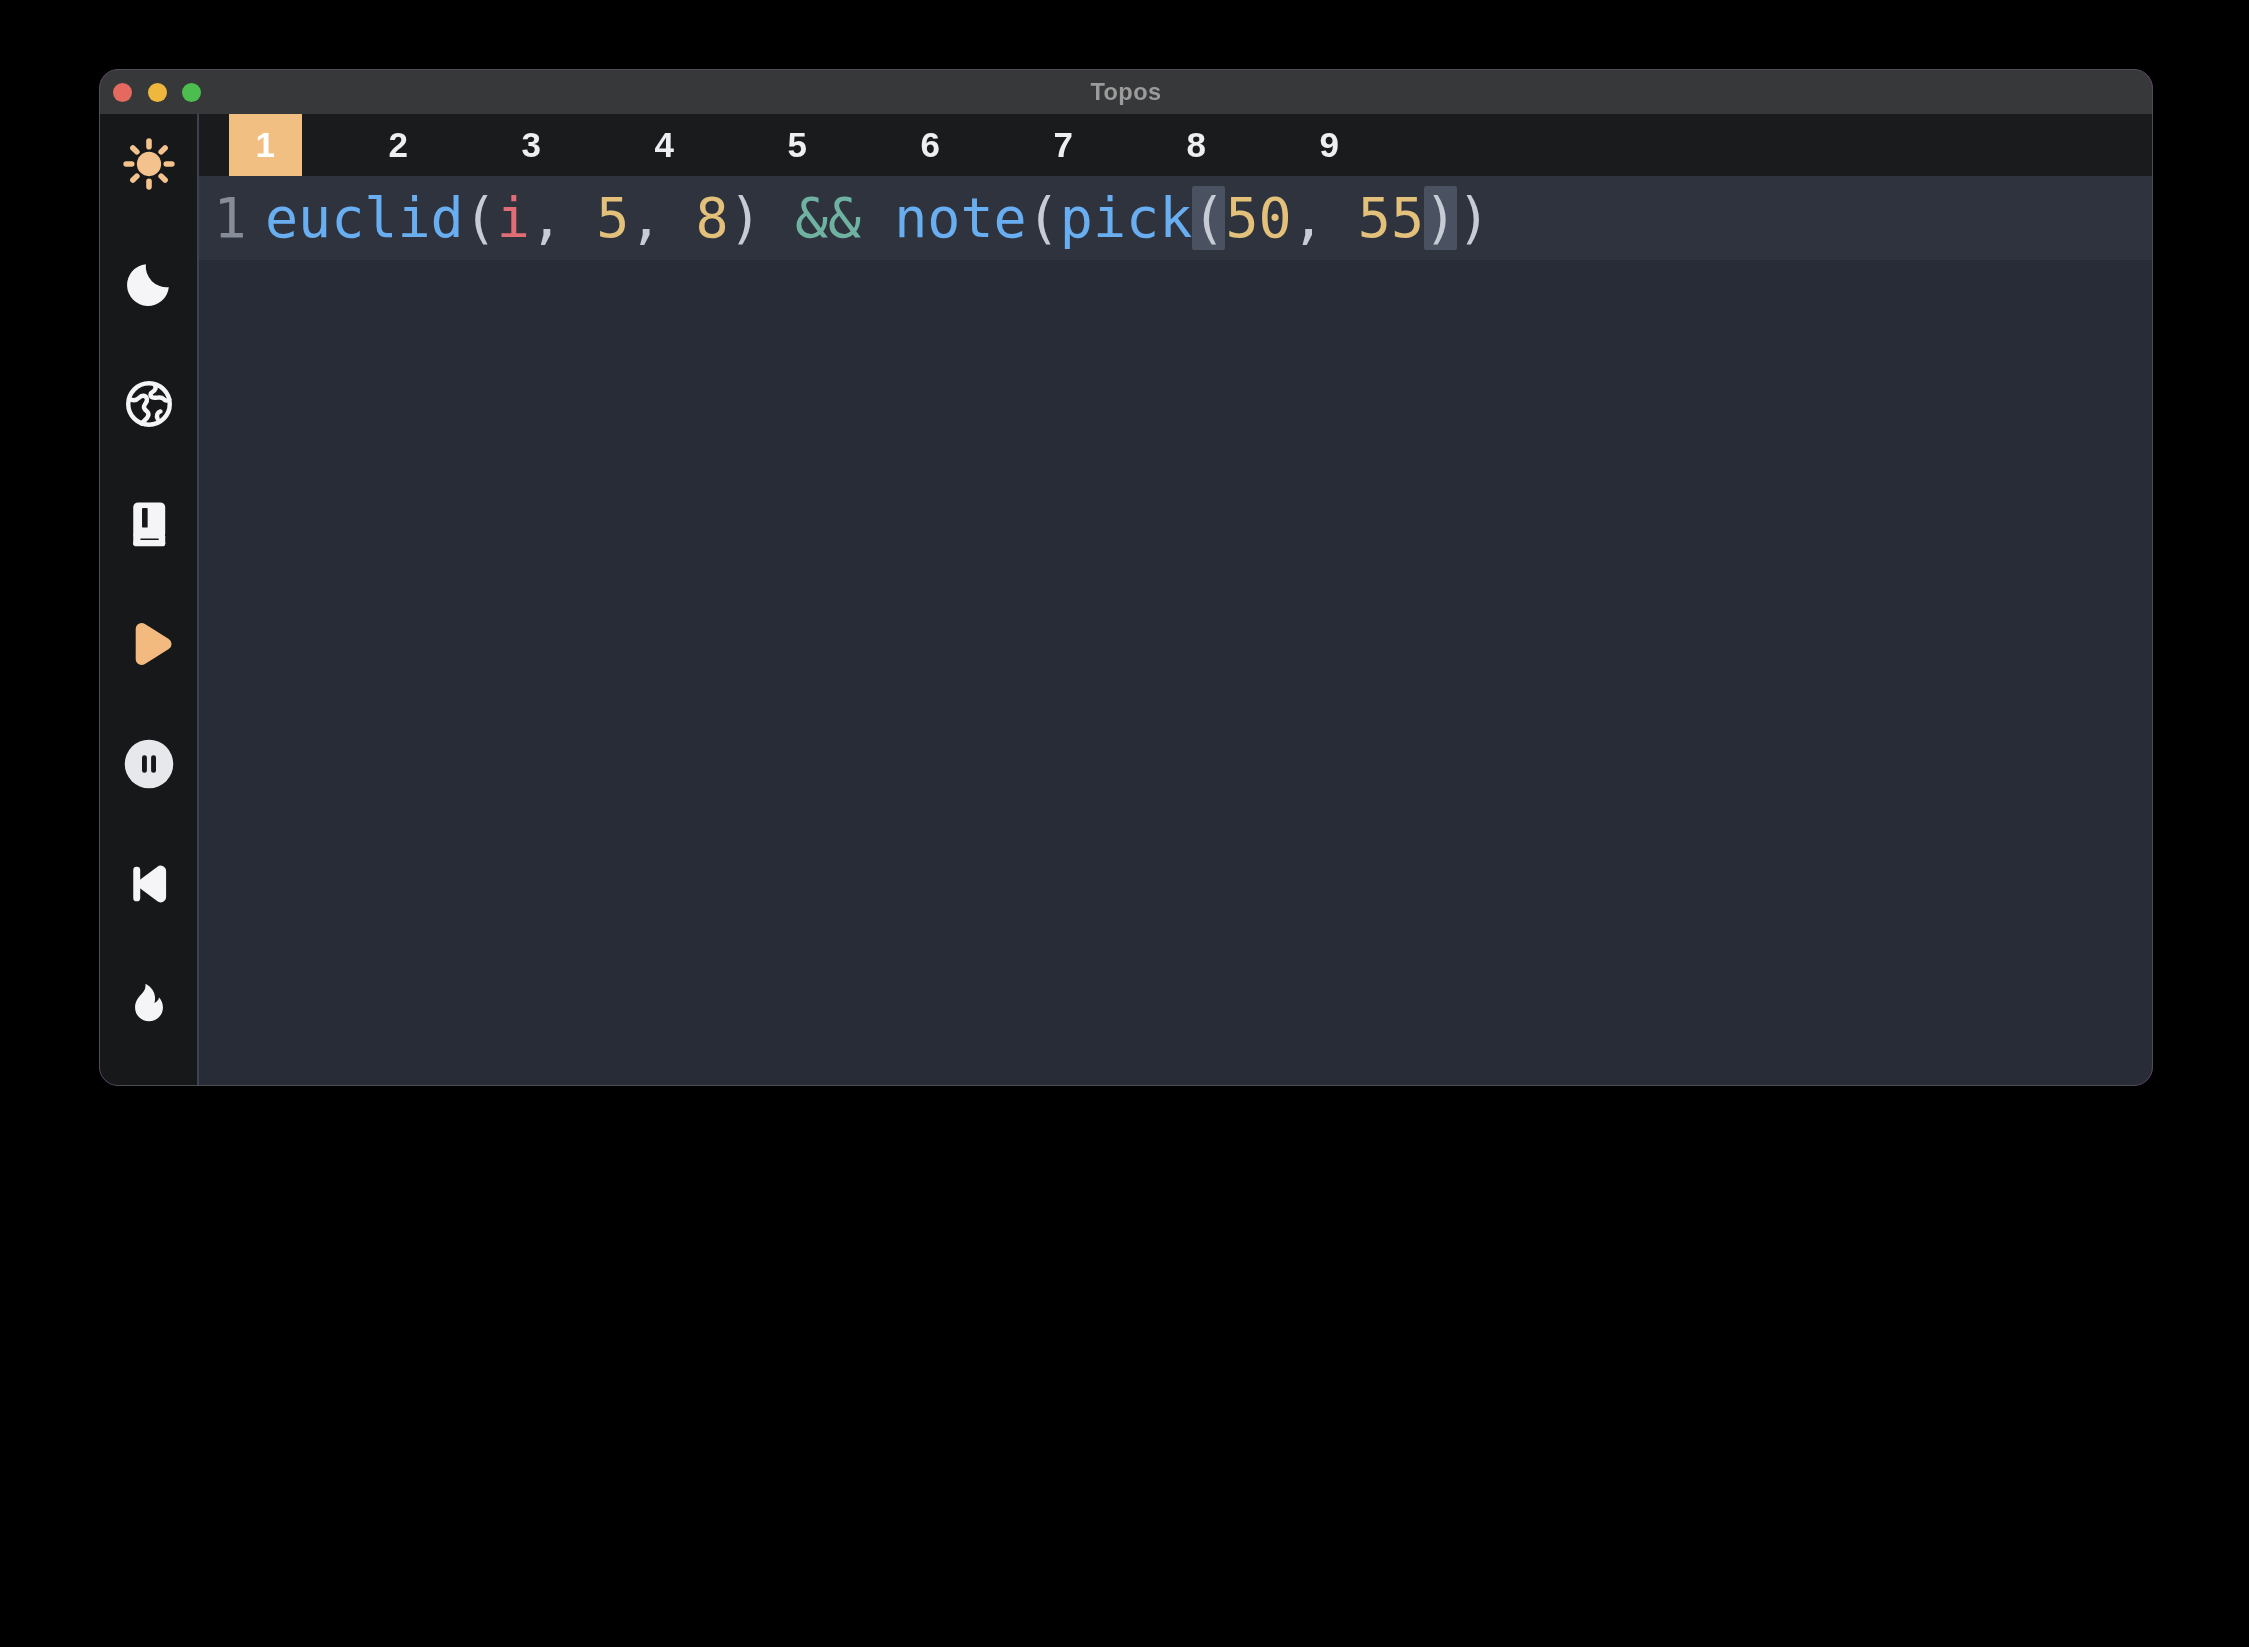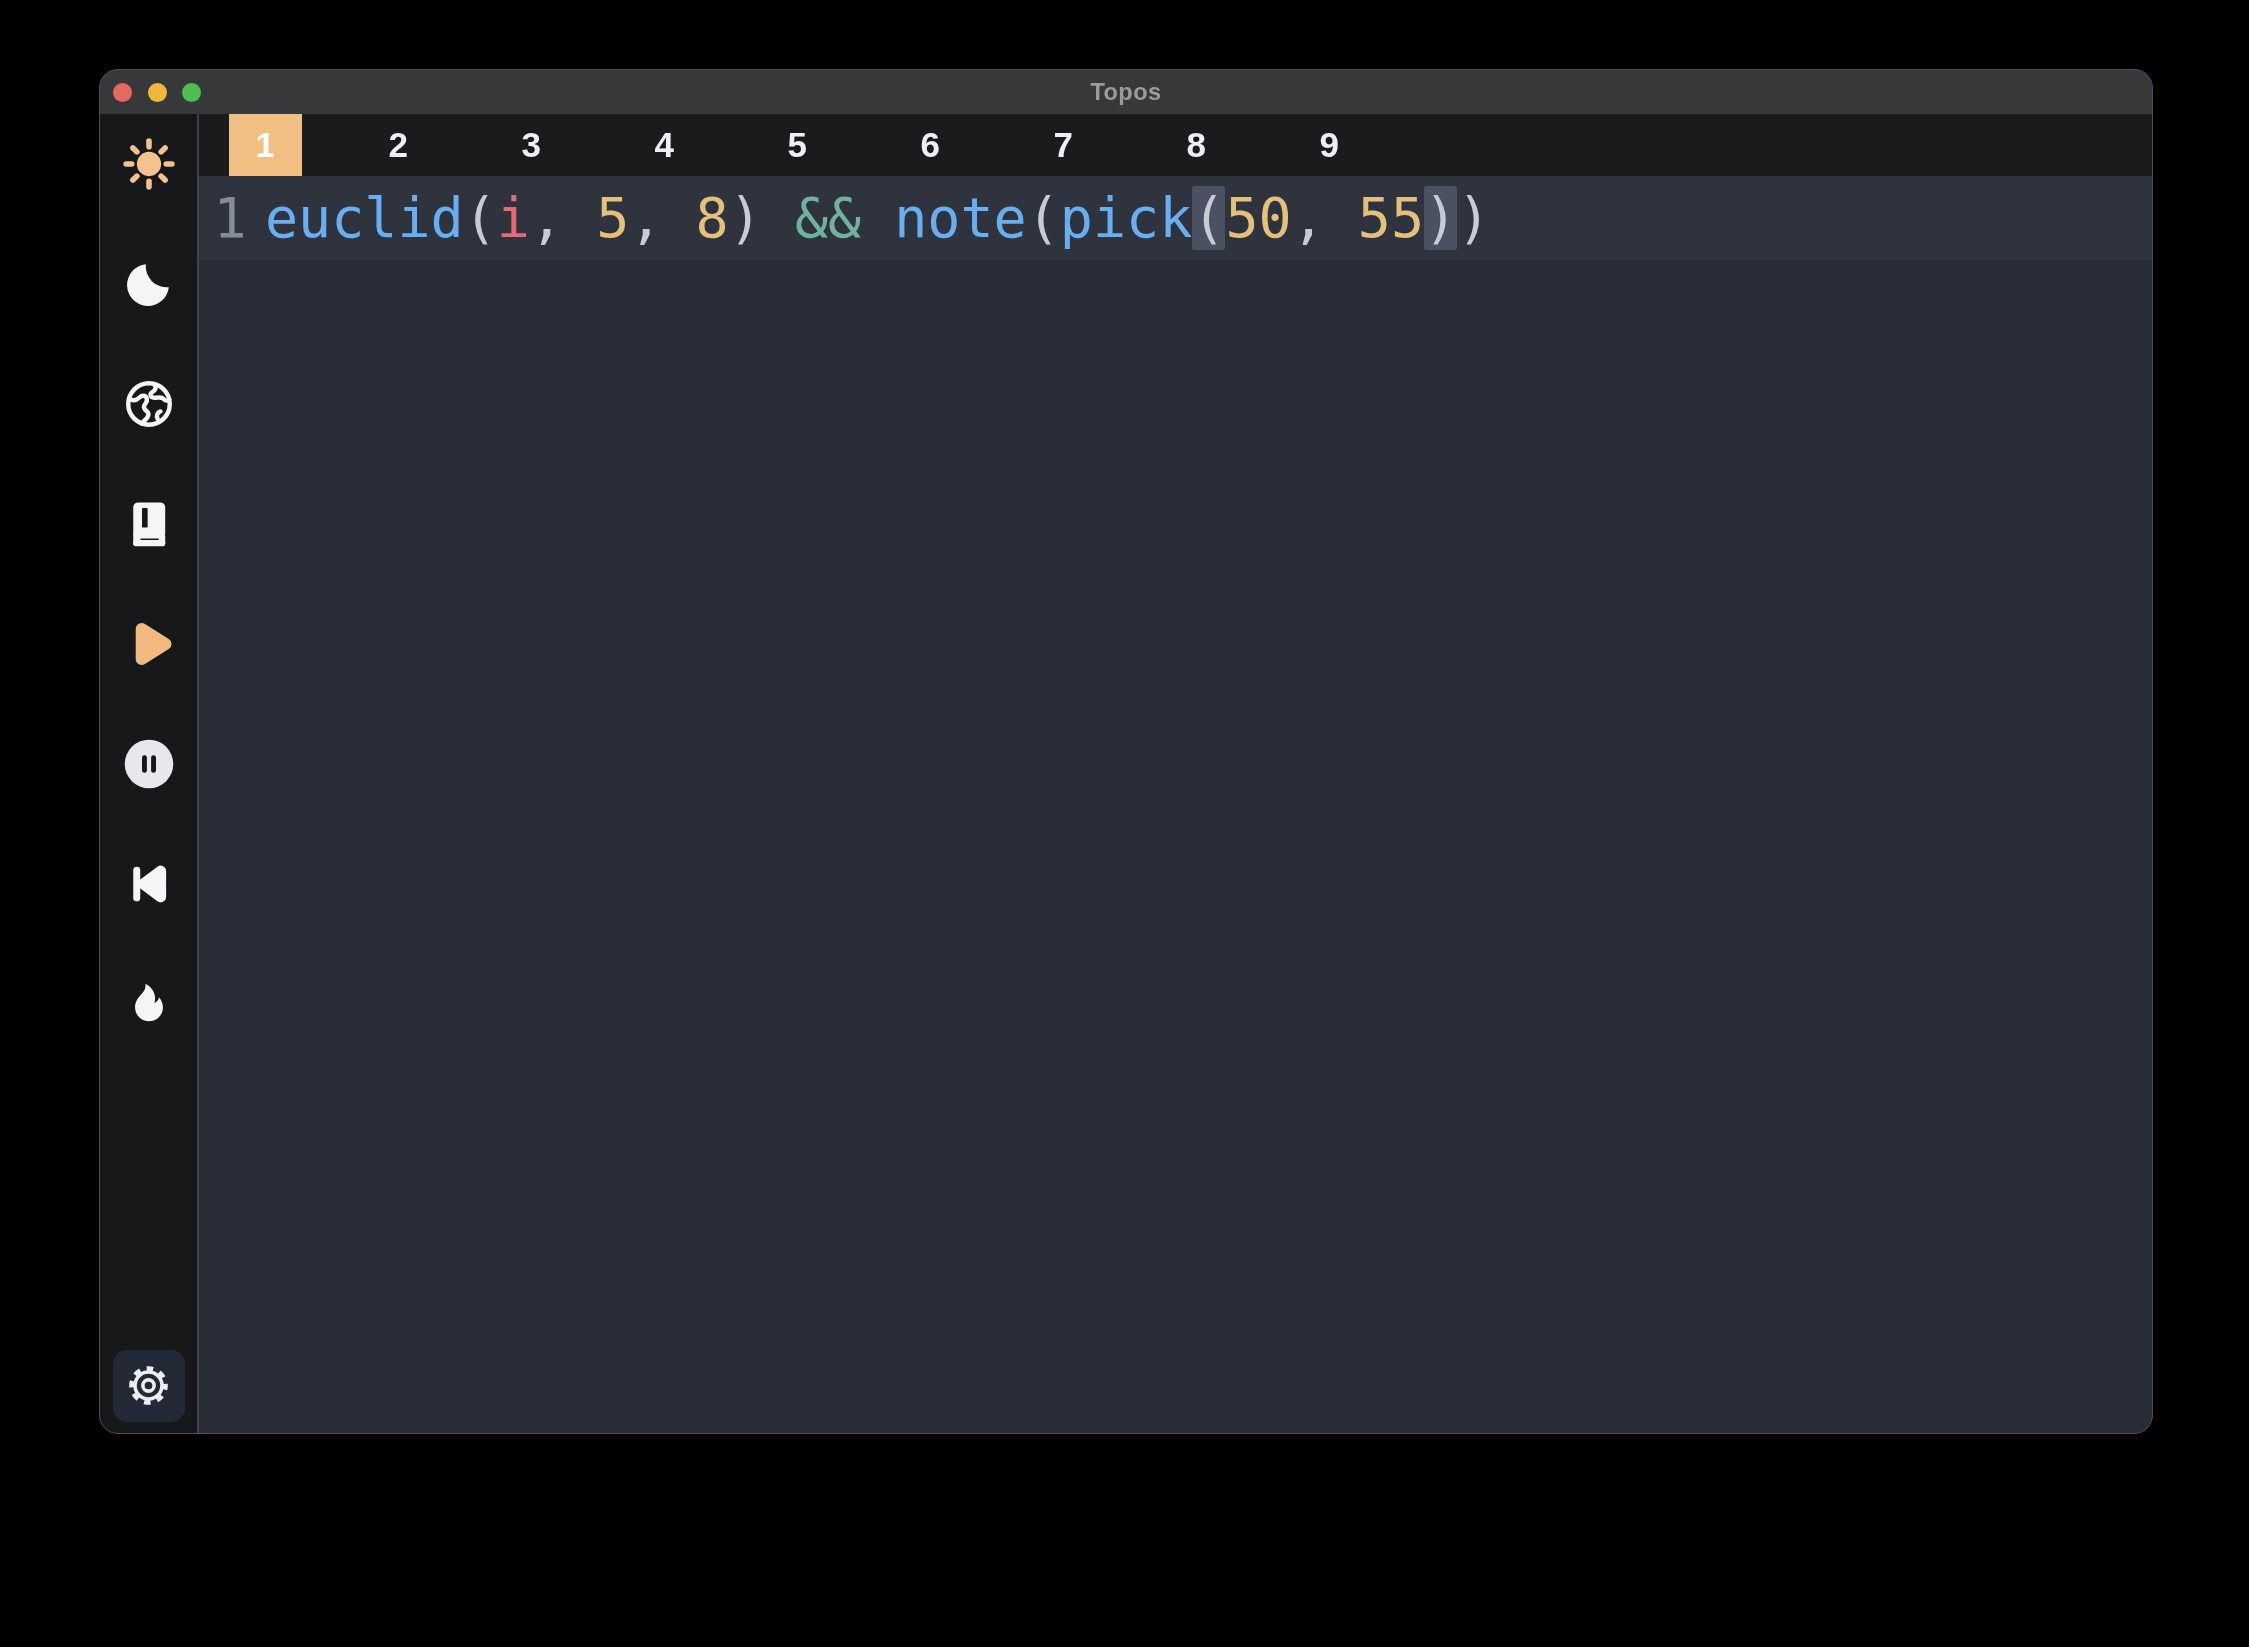--- a/index.html
+++ b/index.html
@@ -1,20 +1,20 @@
 <!DOCTYPE html>
 <html style="font-size:14px"><head>
 <meta charset="utf-8">
 <style>
   * { margin: 0; padding: 0; box-sizing: border-box; }
   html, body { width: 2250px; height: 1648px; background: #000; overflow: hidden;
                font-family: "Liberation Sans", sans-serif; }
 
   .window {
-    position: absolute; left: 99px; top: 69px; width: 2054px; height: 1365px;
+    position: absolute; left: 99px; top: 69px; width: 2054px; height: 1017px;
     background: #a21caf; border: 1.7px solid #4d4f53; border-radius: 19px;
     overflow: hidden; display: flex; flex-direction: column;
   }
 
   
   .titlebar {
     height: 44px; flex: 0 0 44px; background: #373839; position: relative;
     display: flex; align-items: center; justify-content: center;
   }
   .traffic { position: absolute; left: 13px; top: 0; height: 100%;

